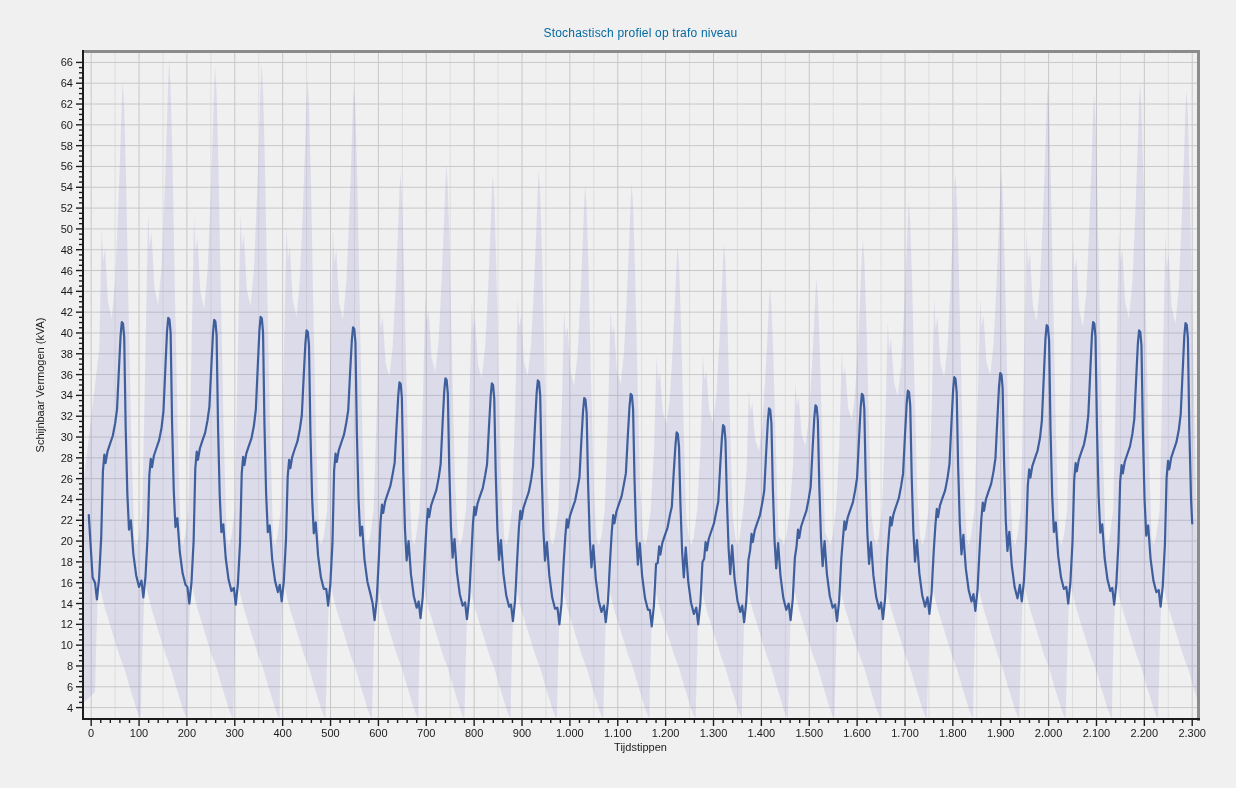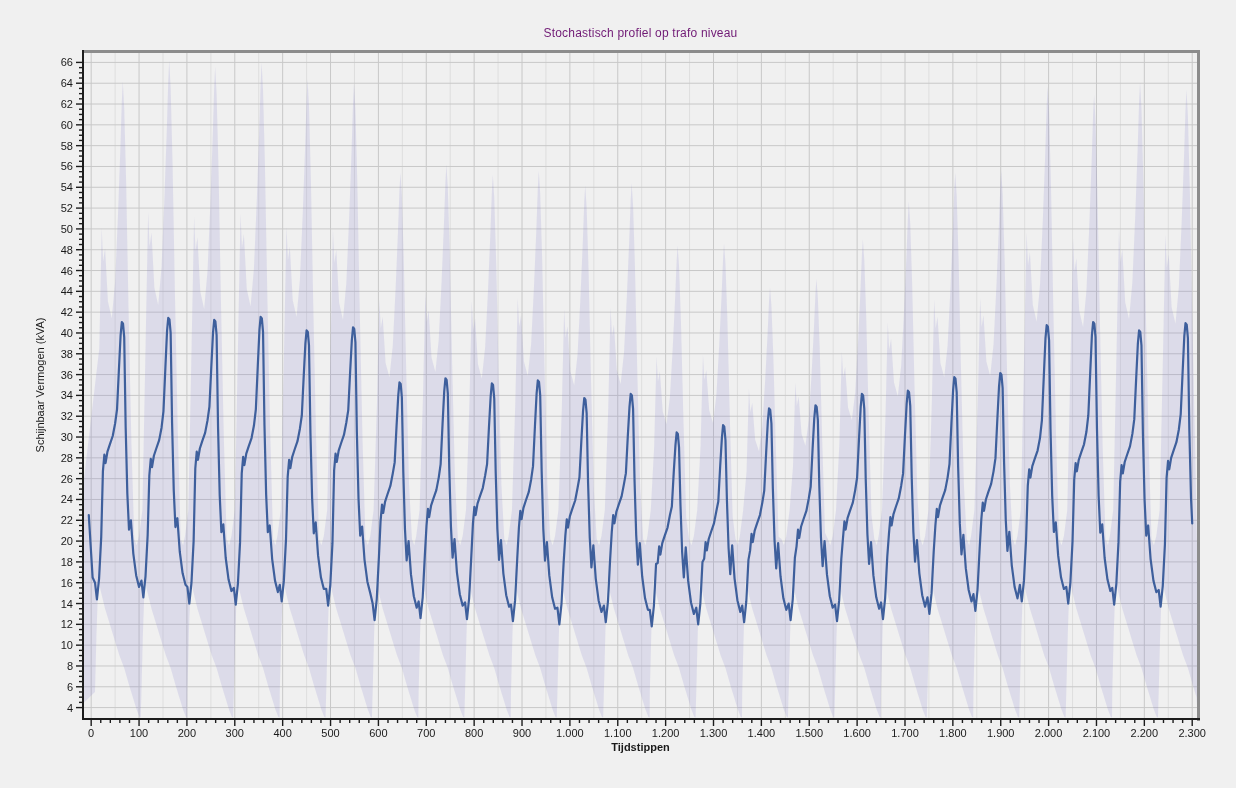--- a/index.html
+++ b/index.html
@@ -12,21 +12,21 @@
     position:absolute;left:84px;top:26px;width:1113px;text-align:center;
     font-size:12px;letter-spacing:.2px;
   }
   .y-label{
     position:absolute;left:40px;top:385px;
     transform:translate(-50%,-50%) rotate(-90deg);
     font-size:11px;color:#1a1a1a;white-space:nowrap;
   }
   .x-label{
     position:absolute;left:84px;top:741px;width:1113px;text-align:center;
-    font-size:11px;color:#1a1a1a;font-weight:bold;
+    font-size:11px;color:#1a1a1a;
   }
 </style>
 </head>
 <body>
 
 <div>
   <svg id="chart" width="1236" height="788">
       <rect x="0" y="0" width="1236" height="788" fill="#f0f0f0"></rect>
       <rect x="84" y="52" width="1113" height="666" fill="#f0f0f0"></rect>
       <clipPath id="pc">
@@ -408,16 +408,16 @@
       <text x="73" y="232.91" font-size="11" fill="#1a1a1a" text-anchor="end" font-family="Liberation Sans, sans-serif">50</text>
       <text x="73" y="212.09" font-size="11" fill="#1a1a1a" text-anchor="end" font-family="Liberation Sans, sans-serif">52</text>
       <text x="73" y="191.28" font-size="11" fill="#1a1a1a" text-anchor="end" font-family="Liberation Sans, sans-serif">54</text>
       <text x="73" y="170.47" font-size="11" fill="#1a1a1a" text-anchor="end" font-family="Liberation Sans, sans-serif">56</text>
       <text x="73" y="149.66" font-size="11" fill="#1a1a1a" text-anchor="end" font-family="Liberation Sans, sans-serif">58</text>
       <text x="73" y="128.84" font-size="11" fill="#1a1a1a" text-anchor="end" font-family="Liberation Sans, sans-serif">60</text>
       <text x="73" y="108.03" font-size="11" fill="#1a1a1a" text-anchor="end" font-family="Liberation Sans, sans-serif">62</text>
       <text x="73" y="87.22" font-size="11" fill="#1a1a1a" text-anchor="end" font-family="Liberation Sans, sans-serif">64</text>
       <text x="73" y="66.41" font-size="11" fill="#1a1a1a" text-anchor="end" font-family="Liberation Sans, sans-serif">66</text>
     </svg>
-  <div class="chart-title" style="color: #701a75;">Stochastisch profiel op trafo niveau</div>
+  <div class="chart-title" style="color: #0369a1;">Stochastisch profiel op trafo niveau</div>
   <div class="y-label">Schijnbaar Vermogen (kVA)</div>
   <div class="x-label">Tijdstippen</div>
 </div>
 
 </body></html>

